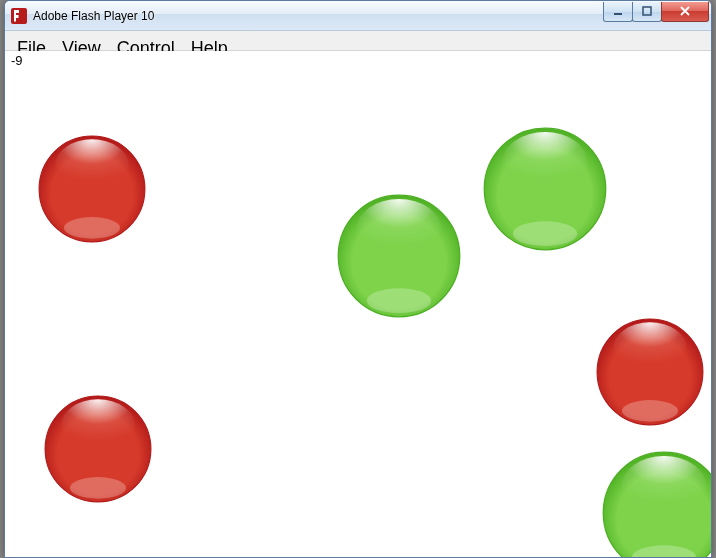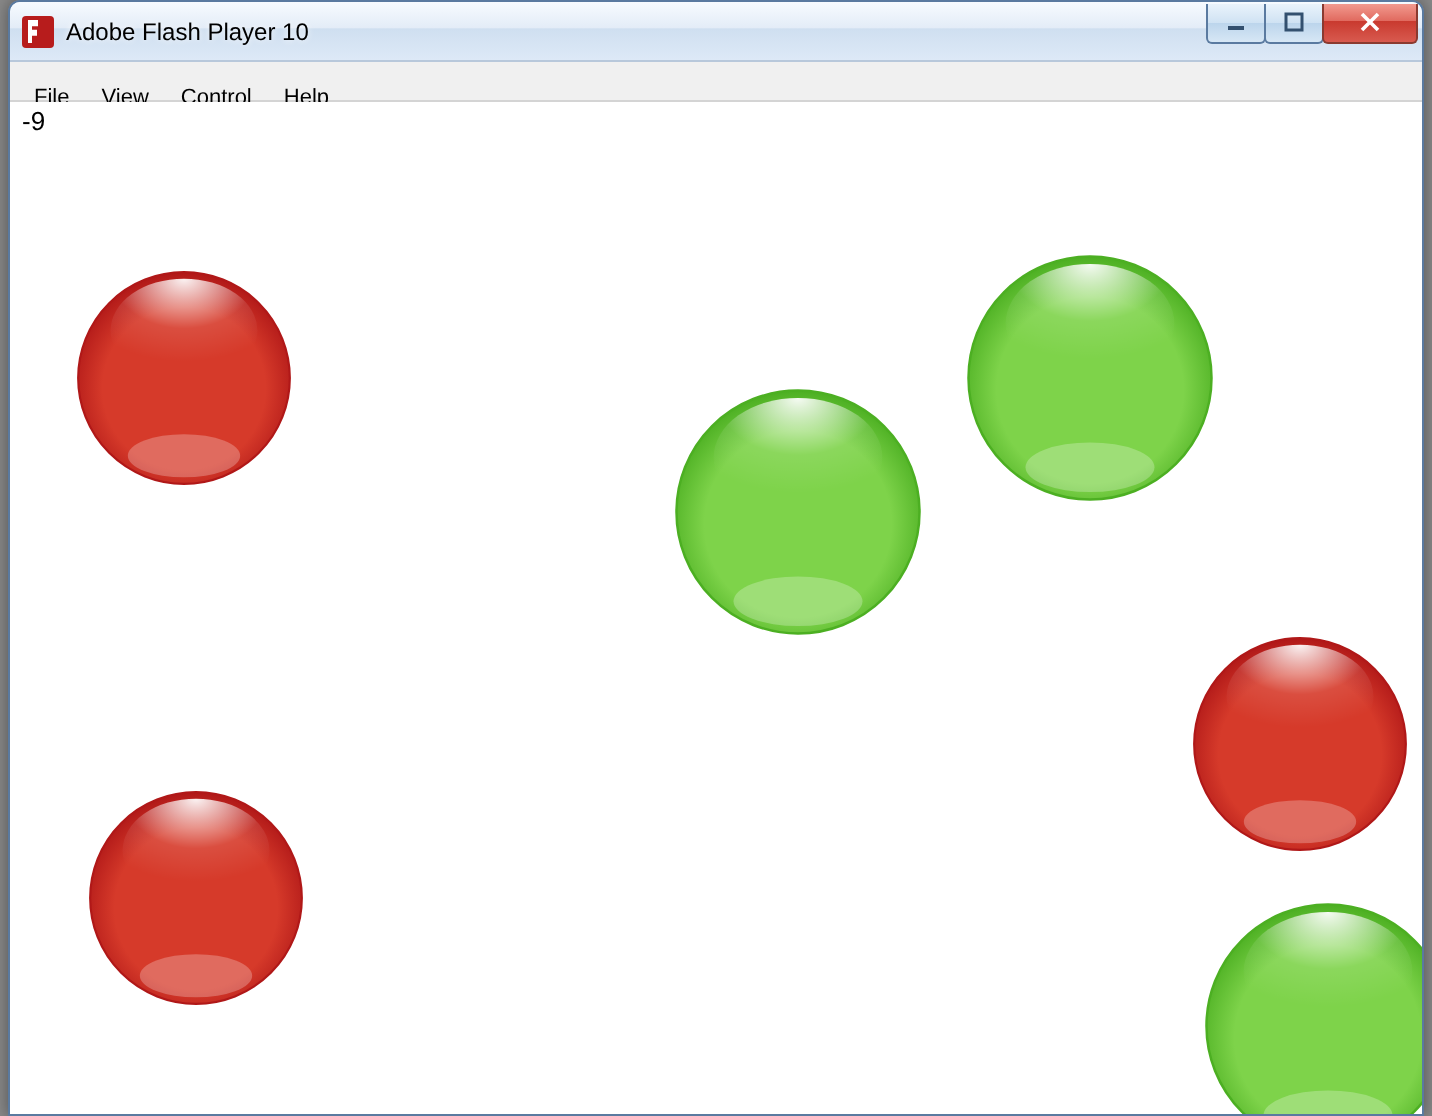--- a/index.html
+++ b/index.html
@@ -87,21 +87,21 @@
   .menubar {
     height: 20px;
     background: #f0f0f0;
     border-bottom: 1px solid #d4d4d4;
     display: flex;
     align-items: center;
     padding: 0 4px;
   }
   .menu-item {
     padding: 2px 8px;
-    font-size: 11px;
+    font-size: 18px;
     color: #000;
     cursor: default;
     margin-top: 16px;
   }
   .menu-item .ul { text-decoration: underline; }
   .content {
     position: relative;
     background: #fff;
     width: 100%;
     height: calc(100% - 50px);

